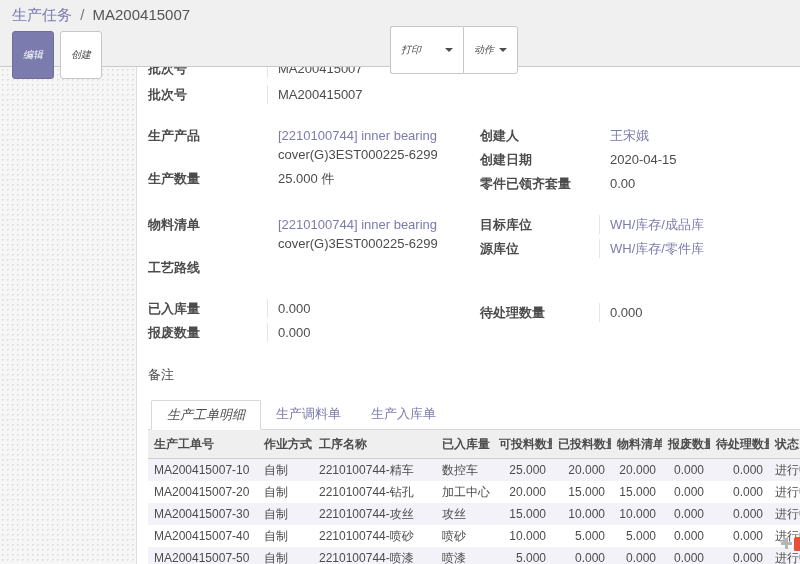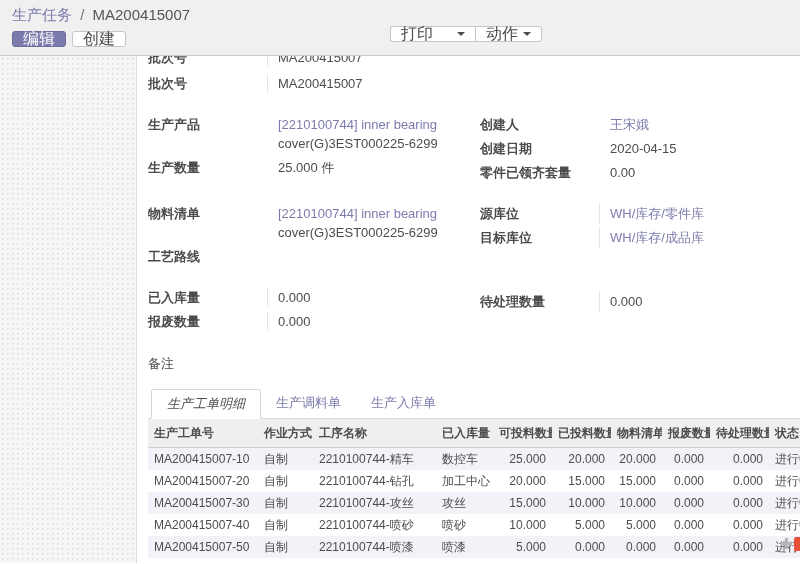--- a/index.html
+++ b/index.html
@@ -6,32 +6,32 @@
   html,body { width: 800px; height: 564px; overflow: hidden; }
   body {
     font-family: "Liberation Sans", "DejaVu Sans", sans-serif;
     font-size: 13px; color: #4c4c4c; background: #fff; position: relative;
   }
   .link { color: #7c7bad; cursor: pointer; }
 
   
   .control-panel {
     background: #f0f0f0; border-bottom: 1px solid #c9c9c9;
-    padding: 5px 16px 8px 12px; height: 56px; position: relative;
+    padding: 5px 16px 8px 12px; height: 67px; position: relative;
   }
   .breadcrumb { font-size: 15px; line-height: 20px; }
   .breadcrumb .bc-parent { color: #7c7bad; cursor: pointer; }
   .breadcrumb .bc-sep { color: #777; margin: 0 4px; }
   .breadcrumb .bc-current { color: #555; }
   .btn-row { margin-top: 6px; display: flex; gap: 6px; }
   .btn {
     display: inline-flex; align-items: center; gap: 5px;
-    font-size: 16px; line-height: 14px; padding: 0 10px;
+    font-size: 10px; line-height: 14px; padding: 16px 10px;
     border: 1px solid #c7c7c7; border-radius: 3px; background: #fff;
-    color: #4c4c4c; cursor: pointer; white-space: nowrap;
+    color: #4c4c4c; cursor: pointer; white-space: nowrap; font-style: italic;
   }
   .btn-primary { background: #7c7bad; border-color: #6e6d9e; color: #fff; }
   .btn-group { position: absolute; left: 390px; top: 26px; display: inline-flex; }
   .btn-group .btn { border-radius: 0; }
   .btn-group .btn:first-child { border-radius: 3px 0 0 3px; border-right: none; gap: 24px; }
   .btn-group .btn:last-child { border-radius: 0 3px 3px 0; }
   .caret {
     width: 0; height: 0; border-left: 4px solid transparent;
     border-right: 4px solid transparent; border-top: 4px solid #4c4c4c;
     display: inline-block;
@@ -182,26 +182,26 @@
             <div class="link">[2210100744] inner bearing</div>
             <div class="fsub">cover(G)3EST000225-6299</div>
           </div>
         </div>
         <div class="frow">
           <label class="flabel">工艺路线</label>
         </div>
       </div>
       <div>
         <div class="frow sep">
+          <label class="flabel">目标库位</label>
+          <div class="fval link">WH/库存/成品库</div>
+        </div>
+        <div class="frow sep">
           <label class="flabel">源库位</label>
           <div class="fval link">WH/库存/零件库</div>
-        </div>
-        <div class="frow sep">
-          <label class="flabel">目标库位</label>
-          <div class="fval link">WH/库存/成品库</div>
         </div>
       </div>
     </div>
 
     <div class="o-group grp-space">
       <div>
         <div class="frow sep">
           <label class="flabel">已入库量</label>
           <div class="fval">0.000</div>
         </div>

